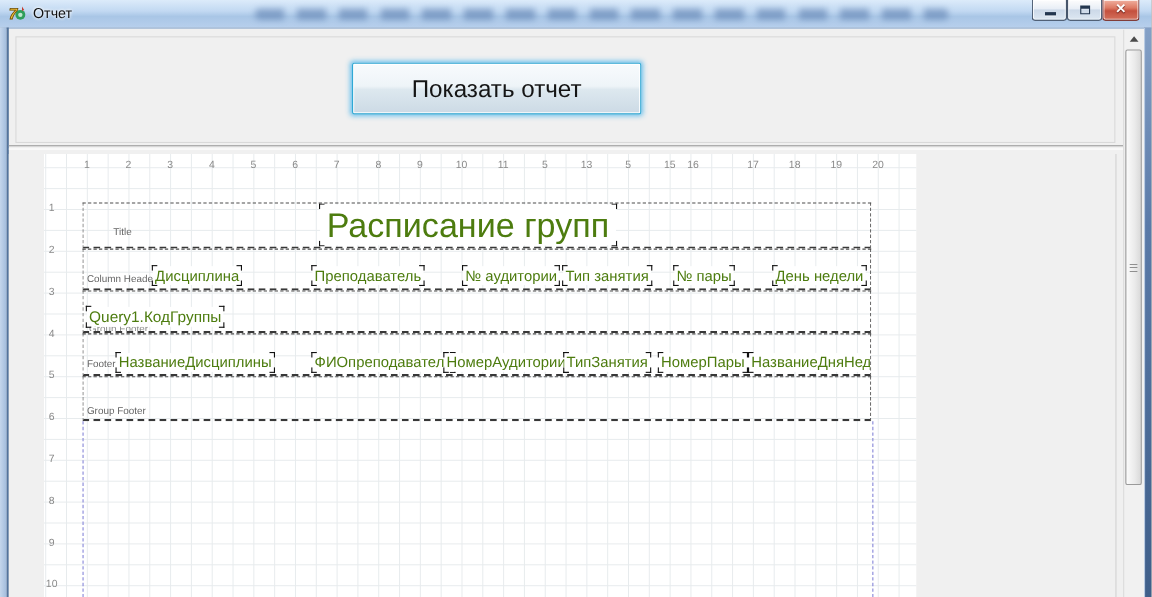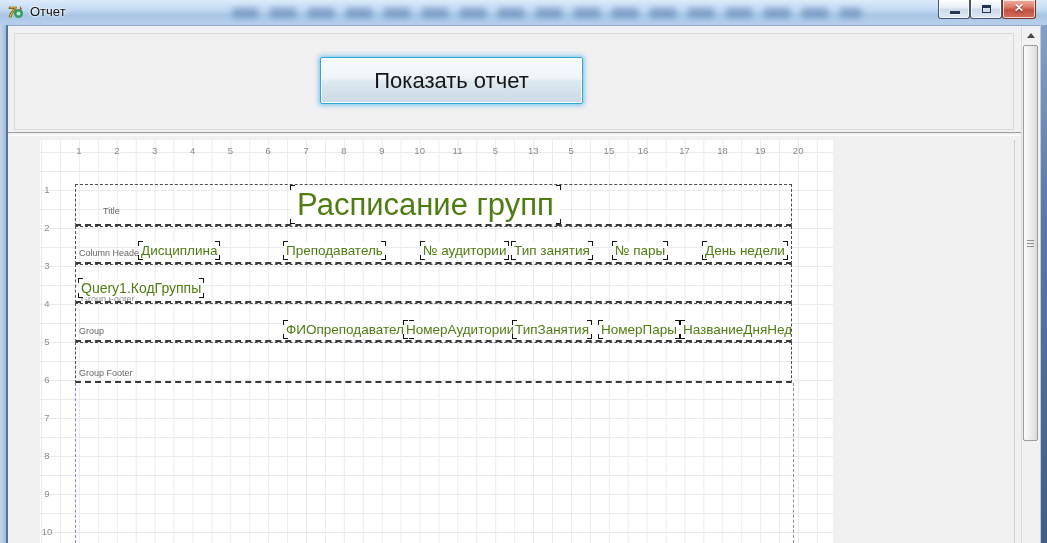--- a/index.html
+++ b/index.html
@@ -137,21 +137,22 @@
           <span class="qr-item" style="left: 537px; top: 15px;">№ пары<i class="ck tl"></i><i class="ck tr"></i><i class="ck bl"></i><i class="ck br"></i></span>
           <span class="qr-item" style="left: 627px; top: 15px;">День недели<i class="ck tl"></i><i class="ck tr"></i><i class="ck bl"></i><i class="ck br"></i></span>
         </div>
 
       <div class="band band-gh">
         <span class="band-label lbl-gh">Group Footer</span>
         <span class="qr-item qr-query">Query1.КодГруппы<i class="ck tl"></i><i class="ck tr"></i><i class="ck bl"></i><i class="ck br"></i></span>
       </div>
 
       <div class="band band-detail" id="band-detail">
-        <span class="band-label lbl-detail">Group</span>
+        <span class="band-label lbl-detail">Footer</span>
+      <span class="qr-item" style="left: 30px; top: 17px;">НазваниеДисциплины<i class="ck tl"></i><i class="ck tr"></i><i class="ck bl"></i><i class="ck br"></i></span>
           <span class="qr-item" style="left: 208px; top: 17px;">ФИОпреподавателя<i class="ck tl"></i><i class="ck tr"></i><i class="ck bl"></i><i class="ck br"></i></span>
           <span class="qr-item" style="left: 328px; top: 17px;">НомерАудитории<i class="ck tl"></i><i class="ck tr"></i><i class="ck bl"></i><i class="ck br"></i></span>
           <span class="qr-item" style="left: 437px; top: 17px;">ТипЗанятия<i class="ck tl"></i><i class="ck tr"></i><i class="ck bl"></i><i class="ck br"></i></span>
           <span class="qr-item" style="left: 523px; top: 17px;">НомерПары<i class="ck tl"></i><i class="ck tr"></i><i class="ck bl"></i><i class="ck br"></i></span>
           <span class="qr-item" style="left: 605px; top: 17px;">НазваниеДняНедел<i class="ck tl"></i><i class="ck bl"></i></span>
         </div>
 
       <div class="band band-gf">
         <span class="band-label lbl-gf">Group Footer</span>
       </div>
@@ -166,21 +167,21 @@
         <span class="ruler-num" style="left: 216.25px; top: 5px;">6</span>
         <span class="ruler-num" style="left: 254.1px; top: 5px;">7</span>
         <span class="ruler-num" style="left: 291.95px; top: 5px;">8</span>
         <span class="ruler-num" style="left: 329.8px; top: 5px;">9</span>
         <span class="ruler-num" style="left: 367.65px; top: 5px;">10</span>
         <span class="ruler-num" style="left: 405.5px; top: 5px;">11</span>
         <span class="ruler-num" style="left: 443.35px; top: 5px;">5</span>
         <span class="ruler-num" style="left: 481.2px; top: 5px;">13</span>
         <span class="ruler-num" style="left: 519.05px; top: 5px;">5</span>
         <span class="ruler-num" style="left: 556.9px; top: 5px;">15</span>
-        <span class="ruler-num" style="left: 591px; top: 5px;">16</span>
+        <span class="ruler-num" style="left: 578px; top: 5px;">16</span>
         <span class="ruler-num" style="left: 632.6px; top: 5px;">17</span>
         <span class="ruler-num" style="left: 670.45px; top: 5px;">18</span>
         <span class="ruler-num" style="left: 708.3px; top: 5px;">19</span>
         <span class="ruler-num" style="left: 746.15px; top: 5px;">20</span>
         <span class="ruler-num" style="left: -5px; top: 44px;">1</span>
         <span class="ruler-num" style="left: -5px; top: 82px;">2</span>
         <span class="ruler-num" style="left: -5px; top: 120px;">3</span>
         <span class="ruler-num" style="left: -5px; top: 158px;">4</span>
         <span class="ruler-num" style="left: -5px; top: 196px;">5</span>
         <span class="ruler-num" style="left: -5px; top: 234px;">6</span>

